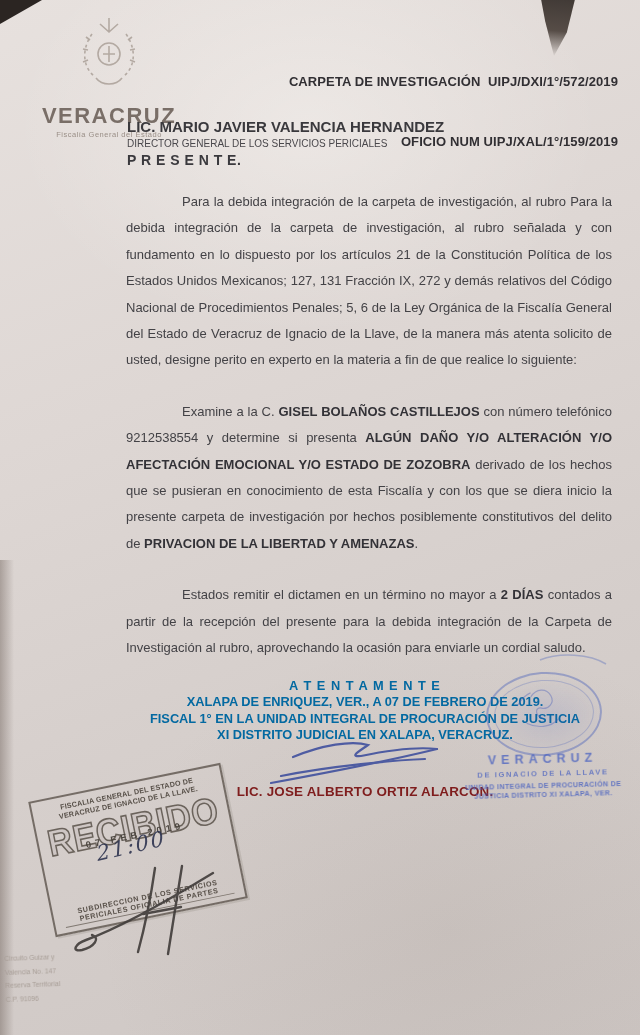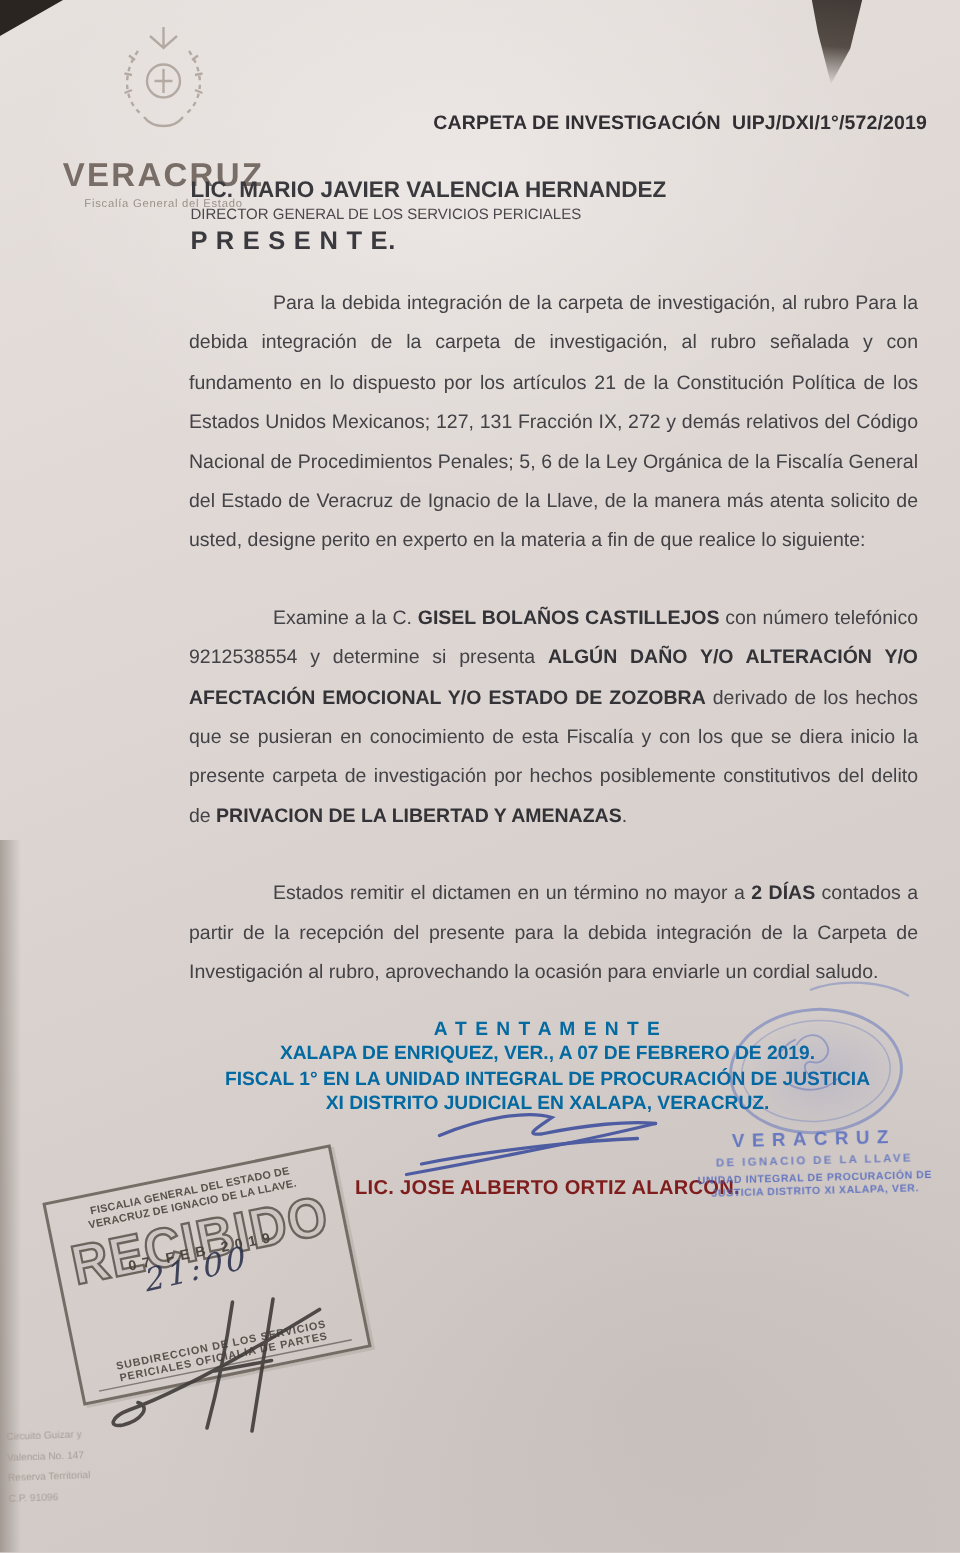--- a/index.html
+++ b/index.html
@@ -31,21 +31,21 @@
   .logo .tag{font-size:7.5px;color:#9a8f87;filter:blur(.5px);margin-top:1px;letter-spacing:.5px;}
 
   
   .hdr{position:absolute;right:22px;top:32px;text-align:right;font-weight:700;
     font-size:13px;line-height:20px;color:#312f33;white-space:pre;letter-spacing:.1px;}
 
   
   .rcp{position:absolute;left:127px;top:118px;color:#3a393d;}
   .rcp .nm{font-size:15px;font-weight:700;line-height:17px;}
   .rcp .tt{font-size:10px;line-height:17px;color:#4a484c;}
-  .rcp .pr{font-size:17px;font-weight:700;line-height:17px;letter-spacing:.5px;}
+  .rcp .pr{font-size:14px;font-weight:700;line-height:17px;letter-spacing:.5px;}
 
   
   .bdy{position:absolute;left:126px;top:189px;width:486px;color:#434246;}
   .bdy p{margin:0 0 25px 0;font-size:13px;line-height:26.4px;text-align:justify;text-indent:56px;}
   .bdy .b{font-weight:700;color:#333237;}
 
   
   .cls{position:absolute;left:110px;top:678px;width:510px;text-align:center;
     font-weight:700;color:#0369a1;font-size:12.8px;line-height:16.4px;}
   .cls .at{letter-spacing:1px;}
@@ -111,20 +111,21 @@
       <path d="M26,62 C32,70 46,70 52,62"></path>
       <path d="M20,24 l-4,-3 M18,34 l-5,-1 M18,44 l-5,2 M58,24 l4,-3 M60,34 l5,-1 M60,44 l5,2"></path>
     </g>
   </svg>
   <div class="ver">VERACRUZ</div>
   <div class="tag">Fiscalía General del Estado</div>
 </div>
 
 <div class="hdr">
   <div>CARPETA DE INVESTIGACIÓN  UIPJ/DXI/1°/572/2019</div>
+  <div>OFICIO NUM UIPJ/XAL/1°/159/2019</div>
 </div>
 
 <div class="rcp">
   <div class="nm">LIC. MARIO JAVIER VALENCIA HERNANDEZ</div>
   <div class="tt">DIRECTOR GENERAL DE LOS SERVICIOS PERICIALES</div>
   <div class="pr">P R E S E N T E.</div>
 </div>
 
 <div class="bdy">
   <p><span>Para la debida integración de la carpeta de investigación, al rubro Para la debida integración de la carpeta de investigación, al rubro señalada y con fundamento en lo dispuesto por los artículos 21 de la Constitución Política de los Estados Unidos Mexicanos; 127, 131 Fracción IX, 272 y demás relativos del Código Nacional de Procedimientos Penales; 5, 6 de la Ley Orgánica de la Fiscalía General del Estado de Veracruz de Ignacio de la Llave, de la manera más atenta solicito de usted, designe perito en experto en la materia a fin de que realice lo siguiente:</span></p>

